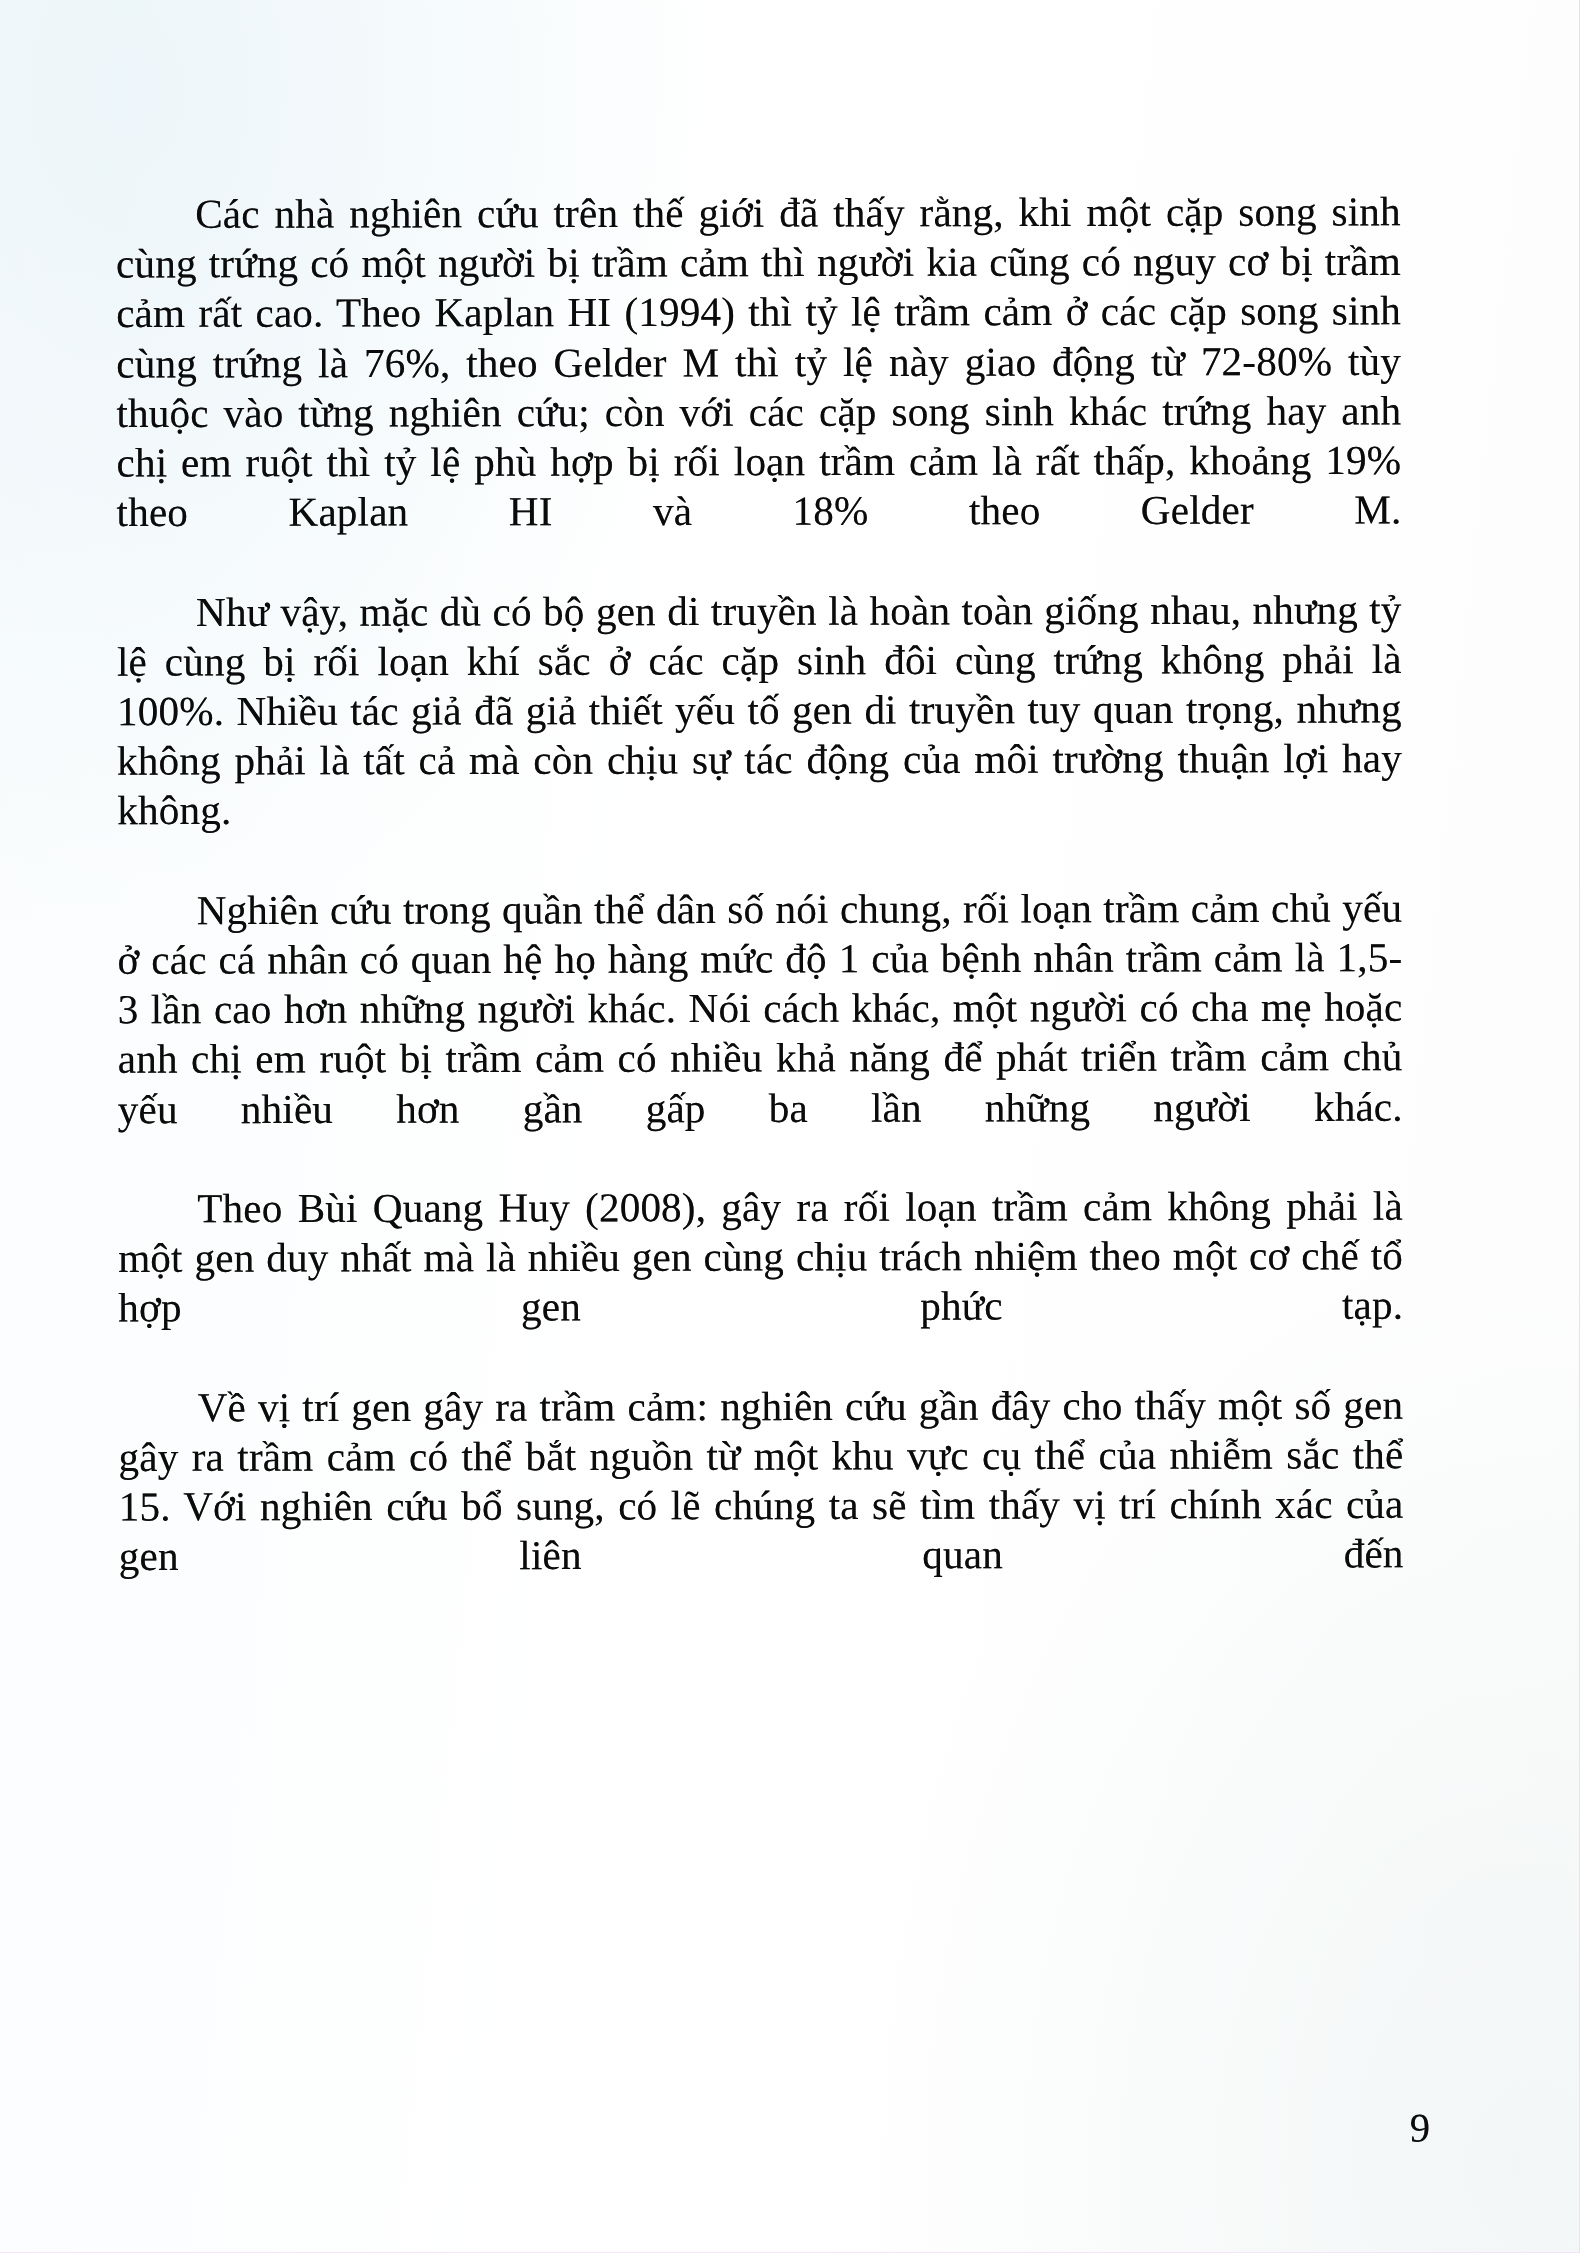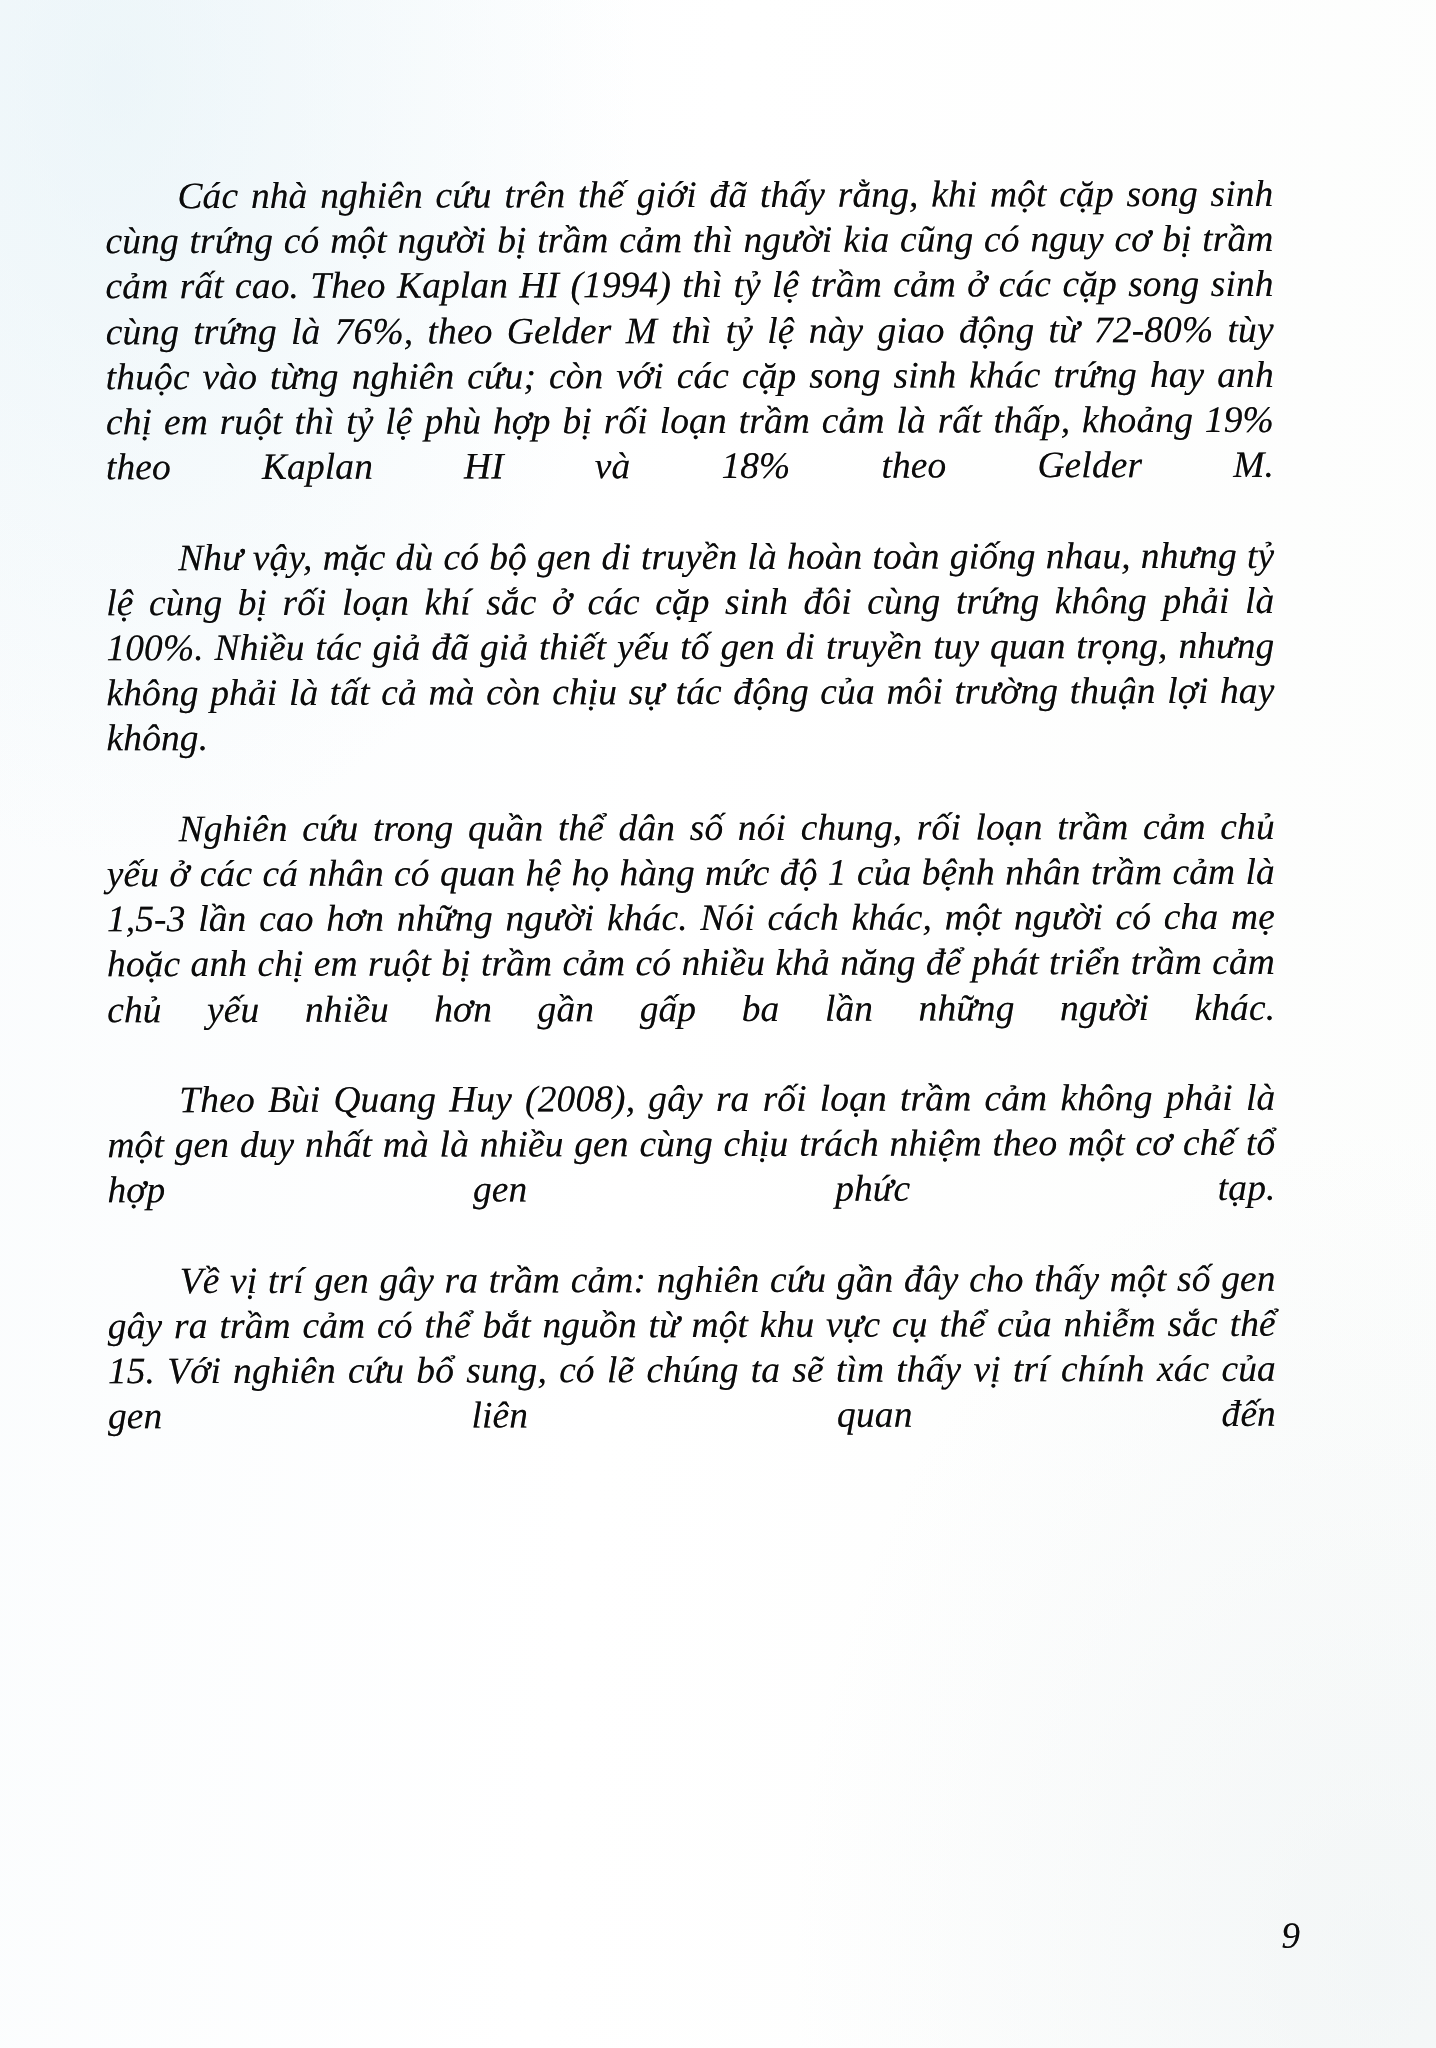--- a/index.html
+++ b/index.html
@@ -14,21 +14,20 @@
     overflow: hidden;
   }
 
   .page {
     position: relative;
     width: 1436px;
     height: 2048px;
     background: #f0abfc;
     box-sizing: border-box;
     overflow: hidden;
-    font-style: italic;
   }
 
   
   .page::before {
     content: "";
     position: absolute;
     inset: 0;
     background:
       radial-gradient(ellipse at 8% 4%, rgba(225,240,246,0.55) 0%, rgba(255,255,255,0) 28%),
       radial-gradient(ellipse at 96% 96%, rgba(232,238,240,0.45) 0%, rgba(255,255,255,0) 30%),

